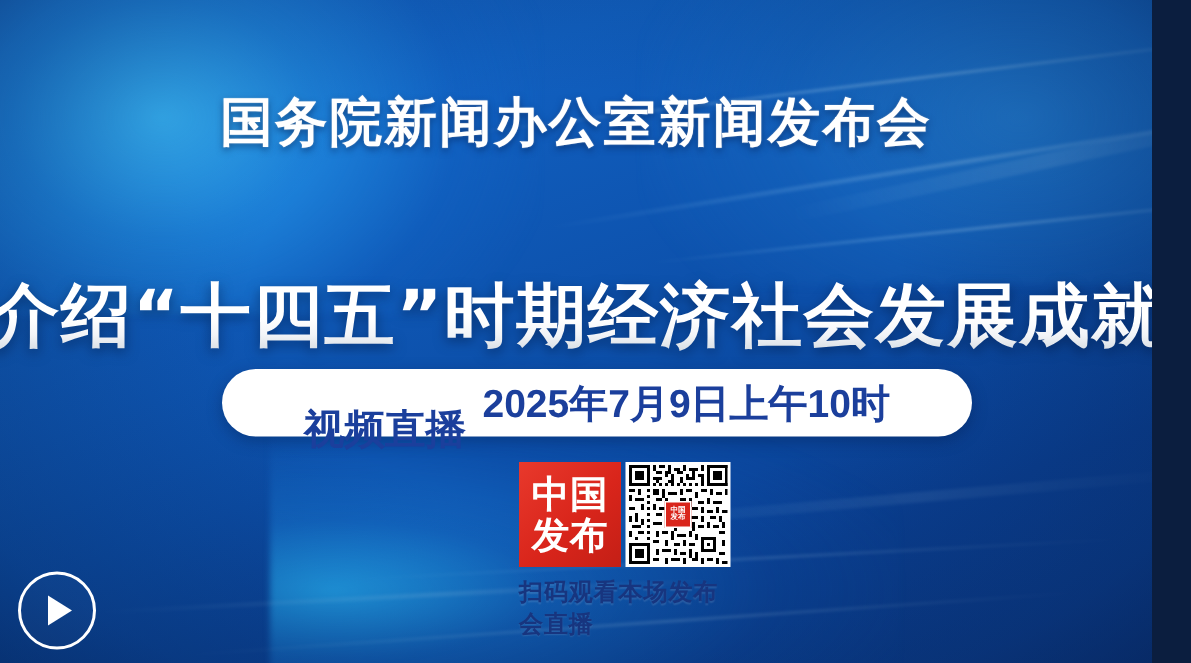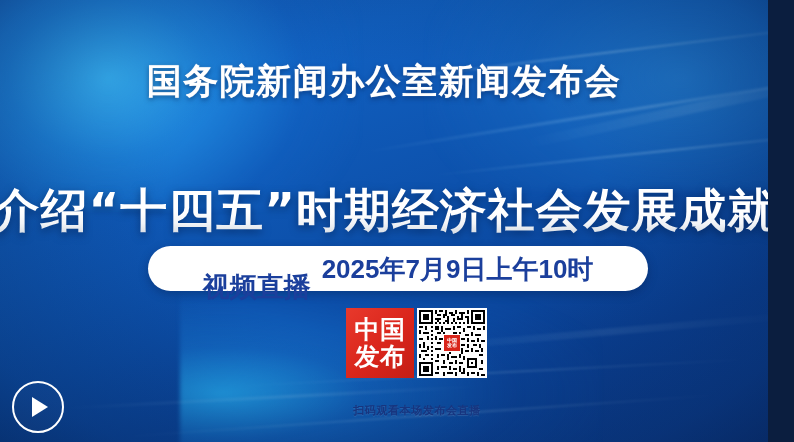--- a/index.html
+++ b/index.html
@@ -198,23 +198,23 @@
     flex-direction: column;
     align-items: center;
     justify-content: center;
     font-size: 5px;
     line-height: 1.05;
     color: #fff;
     font-family: "DejaVu Serif", "Liberation Serif", serif;
     font-weight: 700;
   }
   .qr-caption {
-    margin-top: 25px;
-    text-align: center;
-    font-size: 11px;
+    margin-top: 7px;
+    text-align: left;
+    font-size: 16px;
     font-weight: 700;
     letter-spacing: 0.6px;
     color: #17357f;
     font-family: "DejaVu Sans", "Liberation Sans", sans-serif;
     text-shadow: 0 1px 1px rgba(255,255,255,0.12);
   }
 
   
   .play-button {
     position: absolute;

